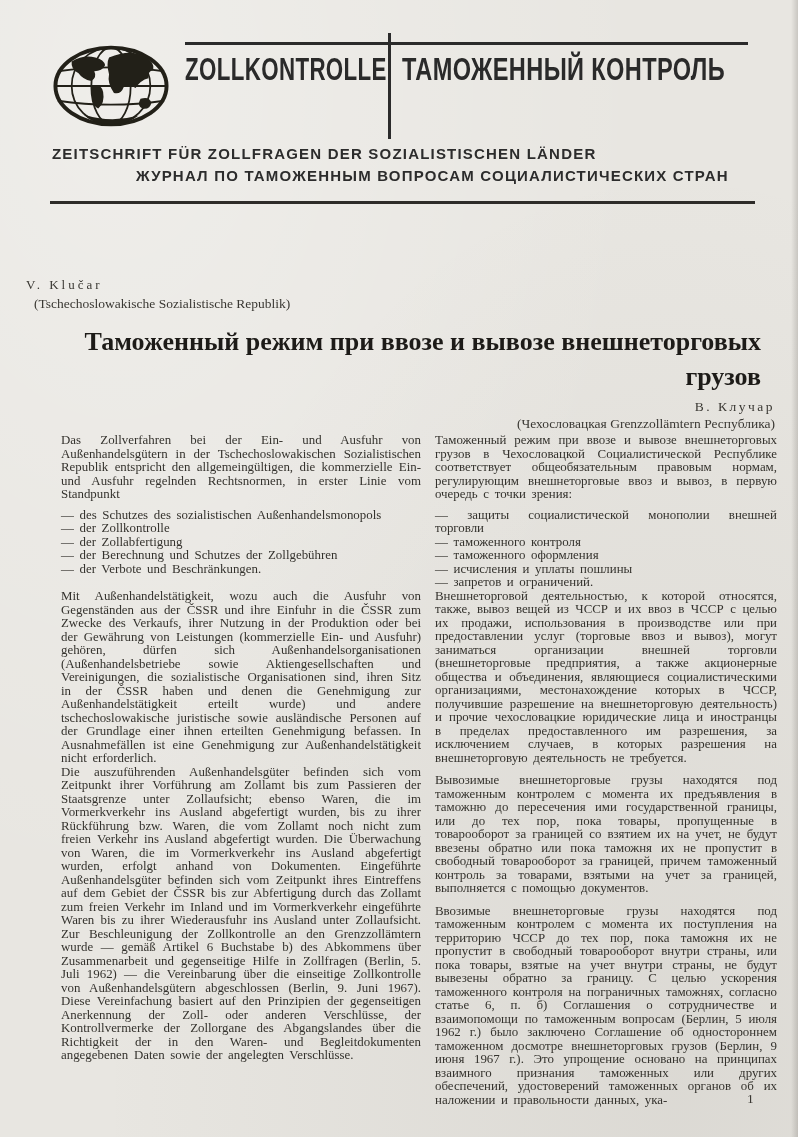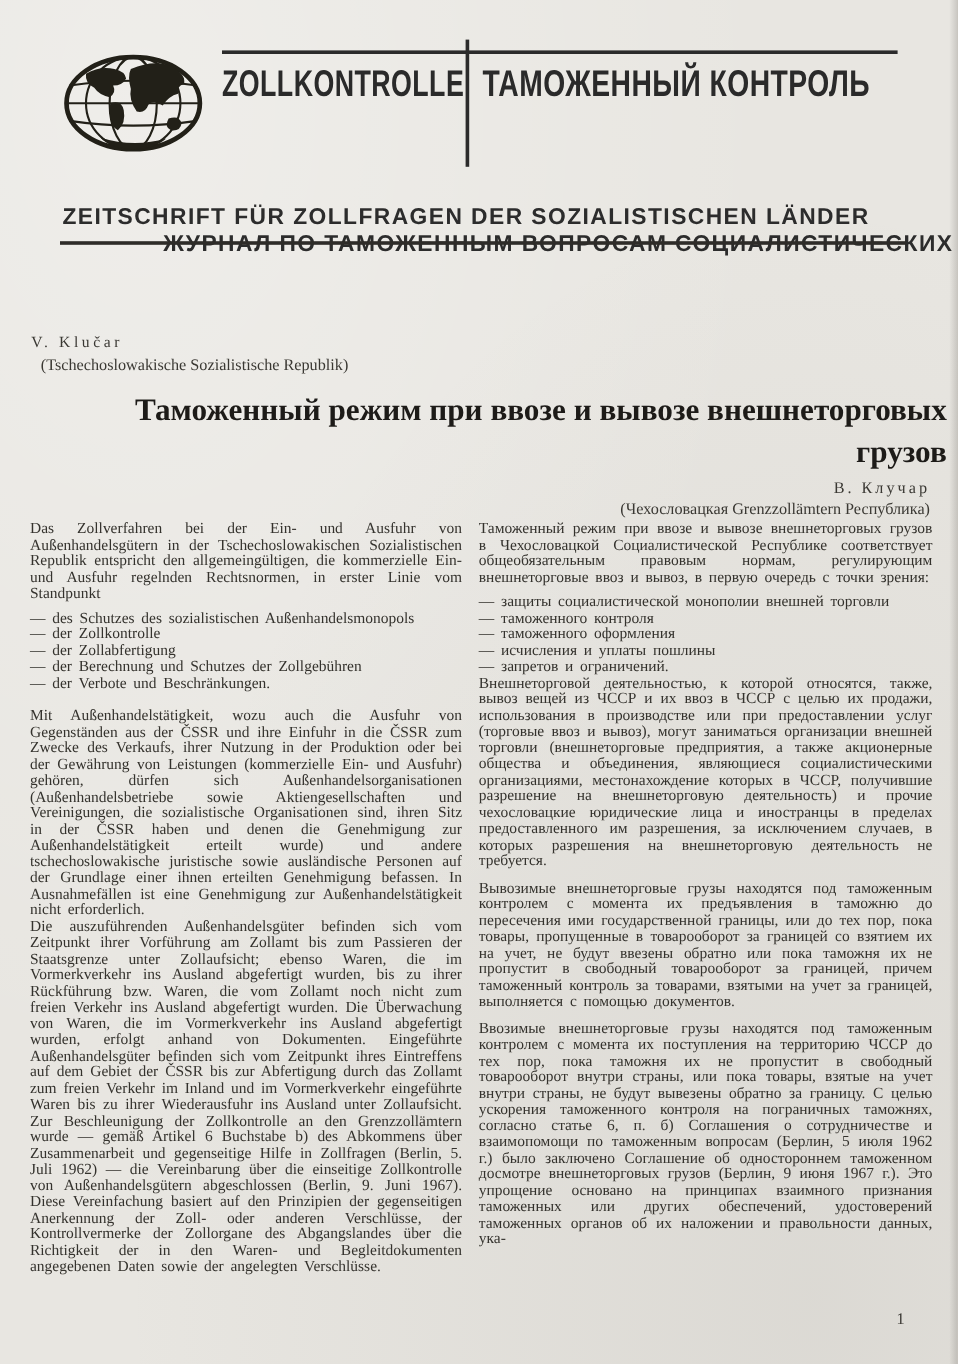--- a/index.html
+++ b/index.html
@@ -36,49 +36,48 @@
     color:#2a2a2a;
     transform:scaleX(0.72);
     transform-origin:left center;
   }
   .mast-text.ru{transform:scaleX(0.76);}
   .mast-hrule{height:3px;background:#2b2b2b;margin:2px 0;}
   .mast-vrule{position:absolute;left:203px;top:-7px;width:3px;height:106px;background:#2b2b2b;}
   .subtitle{
     position:absolute;
     font-family:"Liberation Sans", sans-serif;
-    font-weight:bold;font-size:19px;letter-spacing:1.2px;color:#2c2c2c;
+    font-weight:bold;font-size:15px;letter-spacing:1.2px;color:#2c2c2c;
     white-space:nowrap;
-    margin-top:26px;
   }
   .subtitle.de{left:52px;top:145px;}
   .subtitle.ru{left:136px;top:167px;text-align:right;}
   .top-rule{position:absolute;left:50px;top:201px;width:705px;height:3px;background:#2e2c29;}
 
   
   .title-de{
     position:absolute;left:24px;top:230px;width:760px;
     font-size:27px;font-weight:bold;color:#1d1b18;white-space:nowrap;letter-spacing:0.2px;
   }
   .author-de{position:absolute;left:26px;top:277px;font-size:13px;letter-spacing:3px;color:#3a3833;}
   .affil-de{position:absolute;left:24px;top:296px;font-size:13.5px;color:#3a3833;margin-left:10px;}
   .title-ru{
-    position:absolute;left:70px;right:9px;top:324px;
+    position:absolute;left:70px;right:37px;top:324px;
     text-align:right;font-size:26px;font-weight:bold;color:#1d1b18;line-height:35px;
   }
   .author-ru{position:absolute;right:23px;top:399px;font-size:13.5px;letter-spacing:2.5px;color:#3a3833;}
   .affil-ru{position:absolute;right:23px;top:416px;font-size:13.5px;color:#3a3833;}
 
   
   .columns{
     position:absolute;left:25px;top:434px;width:752px;
     display:flex;gap:14px;
     font-size:12.9px;line-height:13.5px;word-spacing:2.4px;color:#34322d;
   }
-  .col-de{width:360px;flex:0 0 360px;}
+  .col-de{width:360px;flex:0 0 360px;margin-left:36px;}
   .col-ru{flex:1 1 auto;}
   .columns p{margin:0;text-align:justify;}
   .columns ul{margin:7px 0 0 0;padding:0;list-style:none;}
   .columns li{text-align:justify;}
   .col-de .p2{margin-top:14px;}
   .col-ru .p3, .col-ru .p4{margin-top:9px;}
 
   .page-number{position:absolute;left:747px;top:1091px;font-size:13.5px;color:#3a3833;}
 </style>
 </head>

